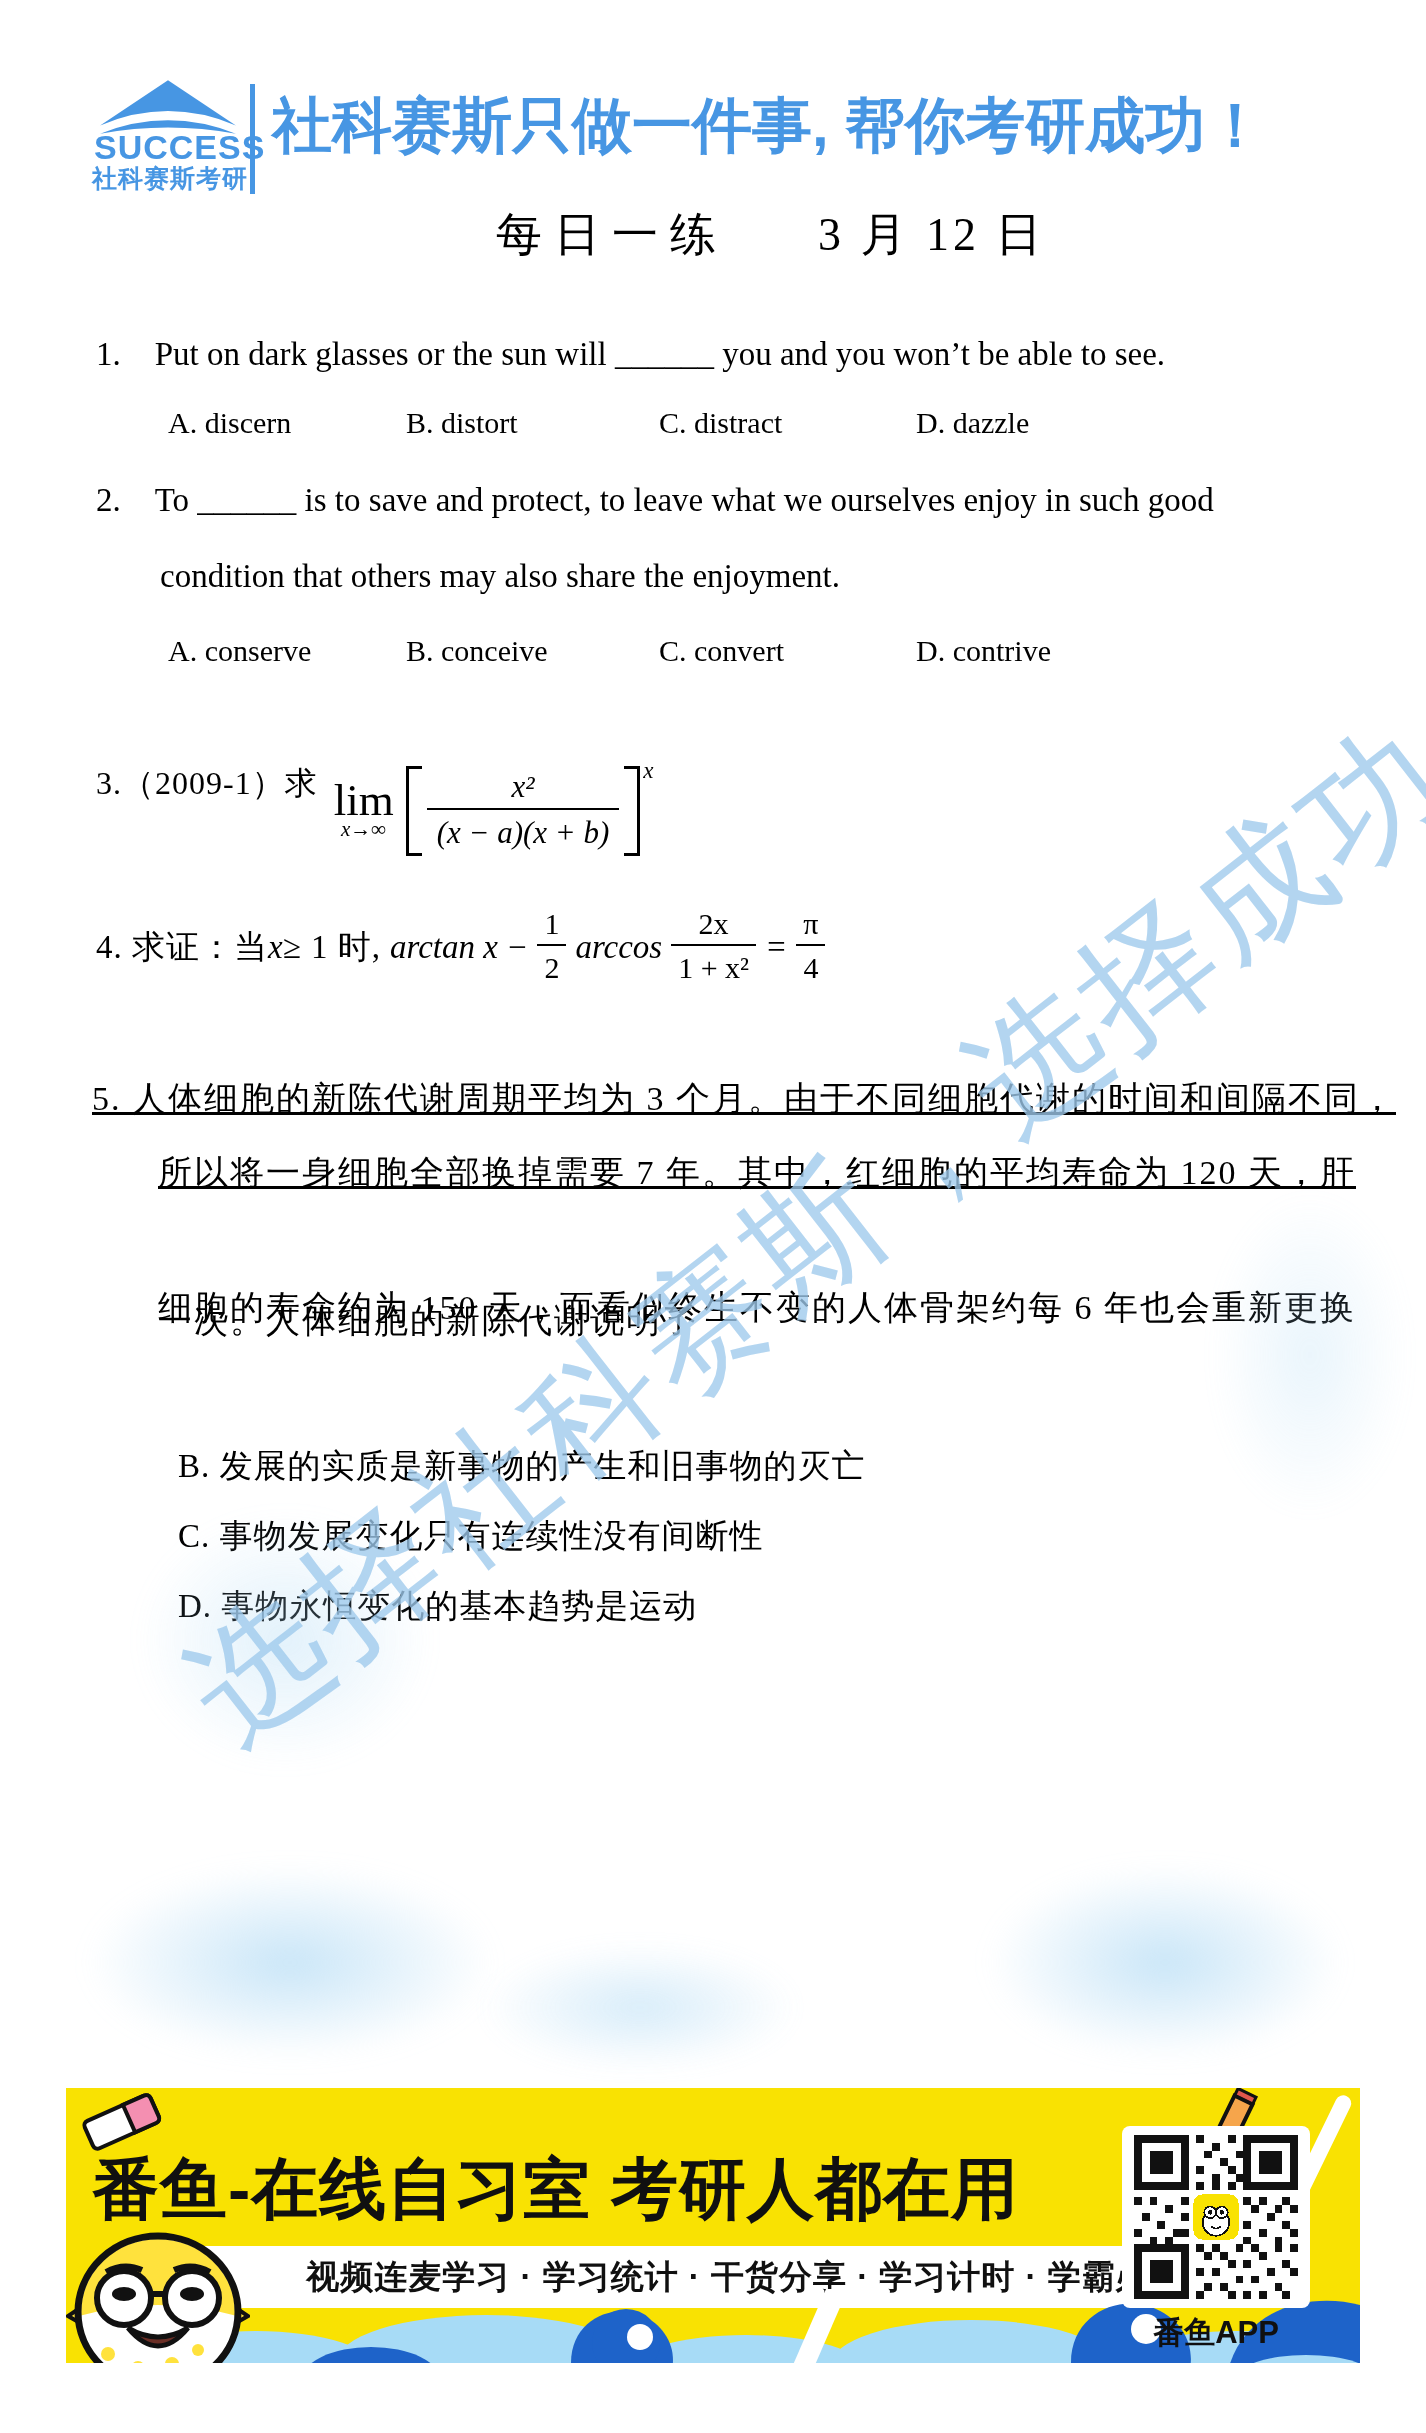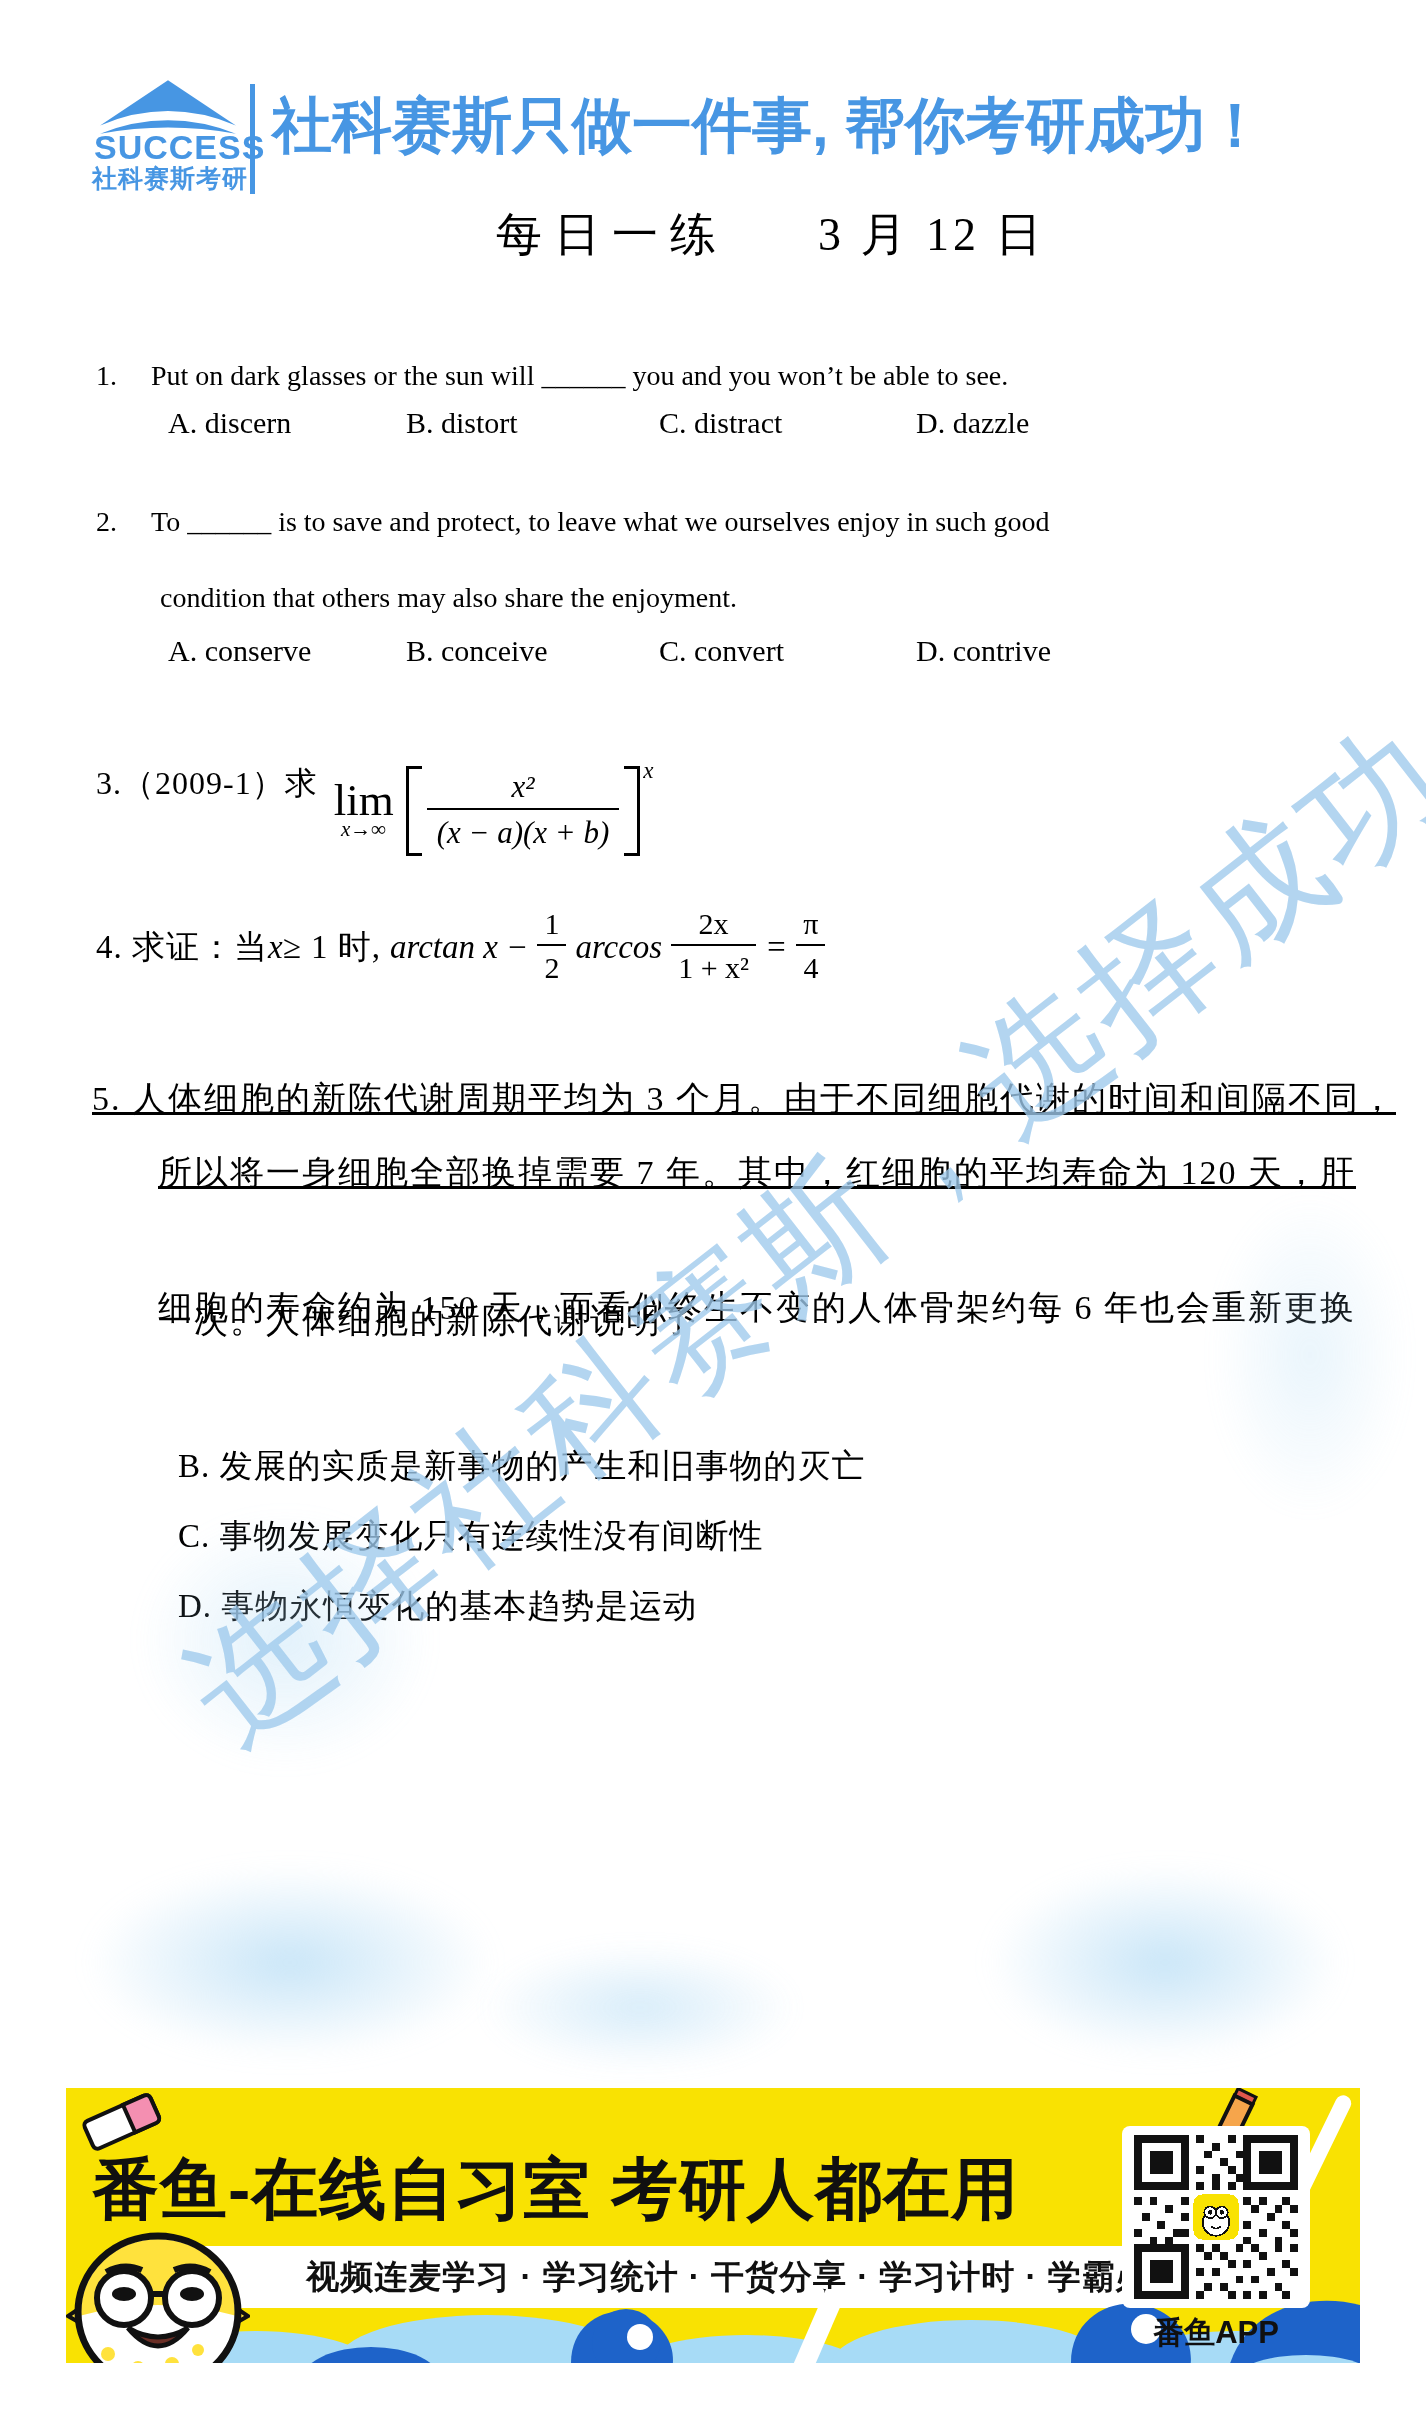--- a/index.html
+++ b/index.html
@@ -13,21 +13,21 @@
   .logo-sub{position:absolute;left:90px;top:162px;width:160px;text-align:center;
       font-family:"Liberation Sans",sans-serif;font-weight:700;font-size:25px;color:#4796e3;letter-spacing:1px;}
   .divider{position:absolute;left:250px;top:84px;width:5px;height:110px;background:#4796e3;}
   .slogan{position:absolute;left:272px;top:86px;font-family:"Liberation Sans",sans-serif;
       font-weight:800;font-size:60px;color:#4796e3;white-space:nowrap;}
 
   .title-left{position:absolute;left:496px;top:204px;font-size:46px;letter-spacing:12px;}
   .title-date{position:absolute;left:818px;top:204px;font-size:46px;letter-spacing:4px;}
 
   
-  .qline{position:absolute;font-size:28px;white-space:nowrap;margin-top:24px;}
+  .qline{position:absolute;font-size:33px;white-space:nowrap;}
   .qnum{display:inline-block;margin-right:34px;}
   .opt-row{position:absolute;display:flex;font-size:30px;}
   .opt-a{width:238px;}.opt-b{width:253px;}.opt-c{width:257px;}
 
   .q3{position:absolute;left:96px;top:760px;display:flex;align-items:flex-start;}
   .q3-lead{font-size:32px;letter-spacing:1px;line-height:46px;}
   .math{display:flex;align-items:center;font-style:italic;margin-left:16px;margin-top:6px;}
   .lim{display:flex;flex-direction:column;align-items:center;margin-right:4px;}
   .lim-word{font-style:normal;font-size:45px;line-height:36px;}
   .lim-sub{font-size:21px;line-height:23px;}

